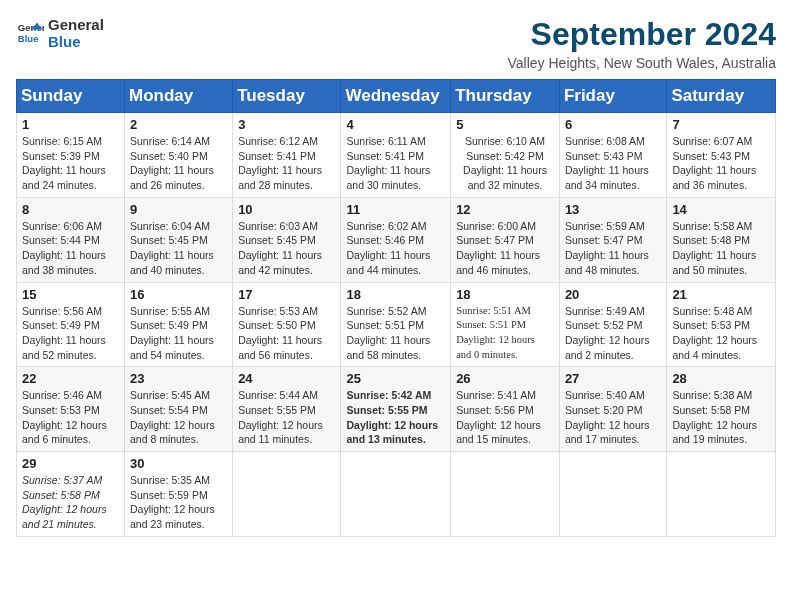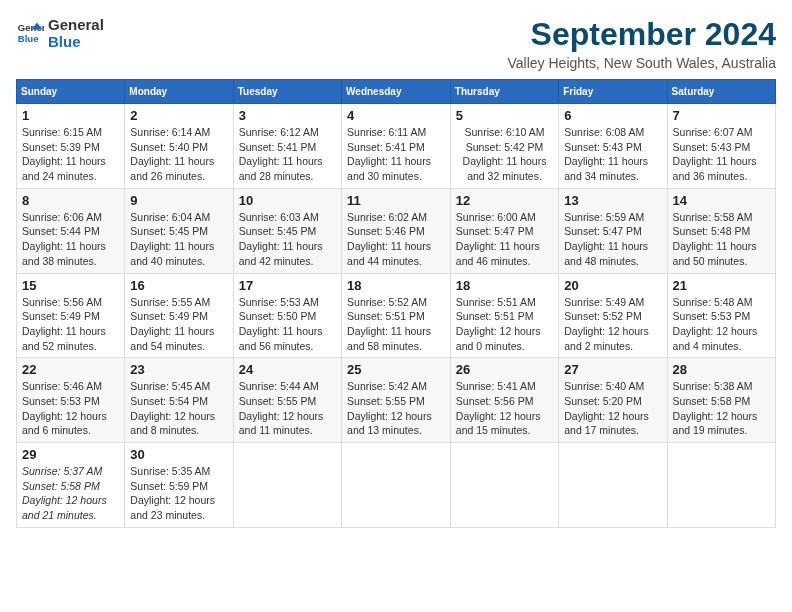--- a/index.html
+++ b/index.html
@@ -42,21 +42,21 @@
       width: 100%;
       border-collapse: collapse;
       margin-top: 8px;
       font-size: 11px;
     }
     .calendar th {
       background-color: #2a6abf;
       color: white;
       padding: 6px 4px;
       text-align: left;
-      font-size: 10px;
+      font-size: 17px;
       font-weight: bold;
       border: 1px solid #1a5aaf;
     }
     .calendar td {
       border: 1px solid #ddd;
       padding: 4px 5px;
       vertical-align: top;
       width: 110px;
       min-height: 80px;
       background: #fff;
@@ -243,21 +243,21 @@
         </td>
         <td>
           <span class="day-num">18</span>
           <div class="day-info" style="white-space: pre-line;">Sunrise: 5:52 AM
 Sunset: 5:51 PM
 Daylight: 11 hours
 and 58 minutes.</div>
         </td>
         <td>
           <span class="day-num">18</span>
-          <div class="day-info" style="white-space: pre-line;">Sunrise: 5:51 AM
+          <div class="day-info" style="white-space: pre-line; font-family: Liberation Serif, serif;">Sunrise: 5:51 AM
 Sunset: 5:51 PM
 Daylight: 12 hours
 and 0 minutes.</div>
         </td>
         <td>
           <span class="day-num">20</span>
           <div class="day-info" style="white-space: pre-line;">Sunrise: 5:49 AM
 Sunset: 5:52 PM
 Daylight: 12 hours
 and 2 minutes.</div>
@@ -287,21 +287,21 @@
         </td>
         <td>
           <span class="day-num">24</span>
           <div class="day-info" style="white-space: pre-line;">Sunrise: 5:44 AM
 Sunset: 5:55 PM
 Daylight: 12 hours
 and 11 minutes.</div>
         </td>
         <td>
           <span class="day-num">25</span>
-          <div class="day-info" style="white-space: pre-line;">Sunrise: 5:42 AM
+          <div class="day-info" style="white-space: pre-line; font-weight: bold;">Sunrise: 5:42 AM
 Sunset: 5:55 PM
 Daylight: 12 hours
 and 13 minutes.</div>
         </td>
         <td>
           <span class="day-num">26</span>
           <div class="day-info" style="white-space: pre-line;">Sunrise: 5:41 AM
 Sunset: 5:56 PM
 Daylight: 12 hours
 and 15 minutes.</div>

